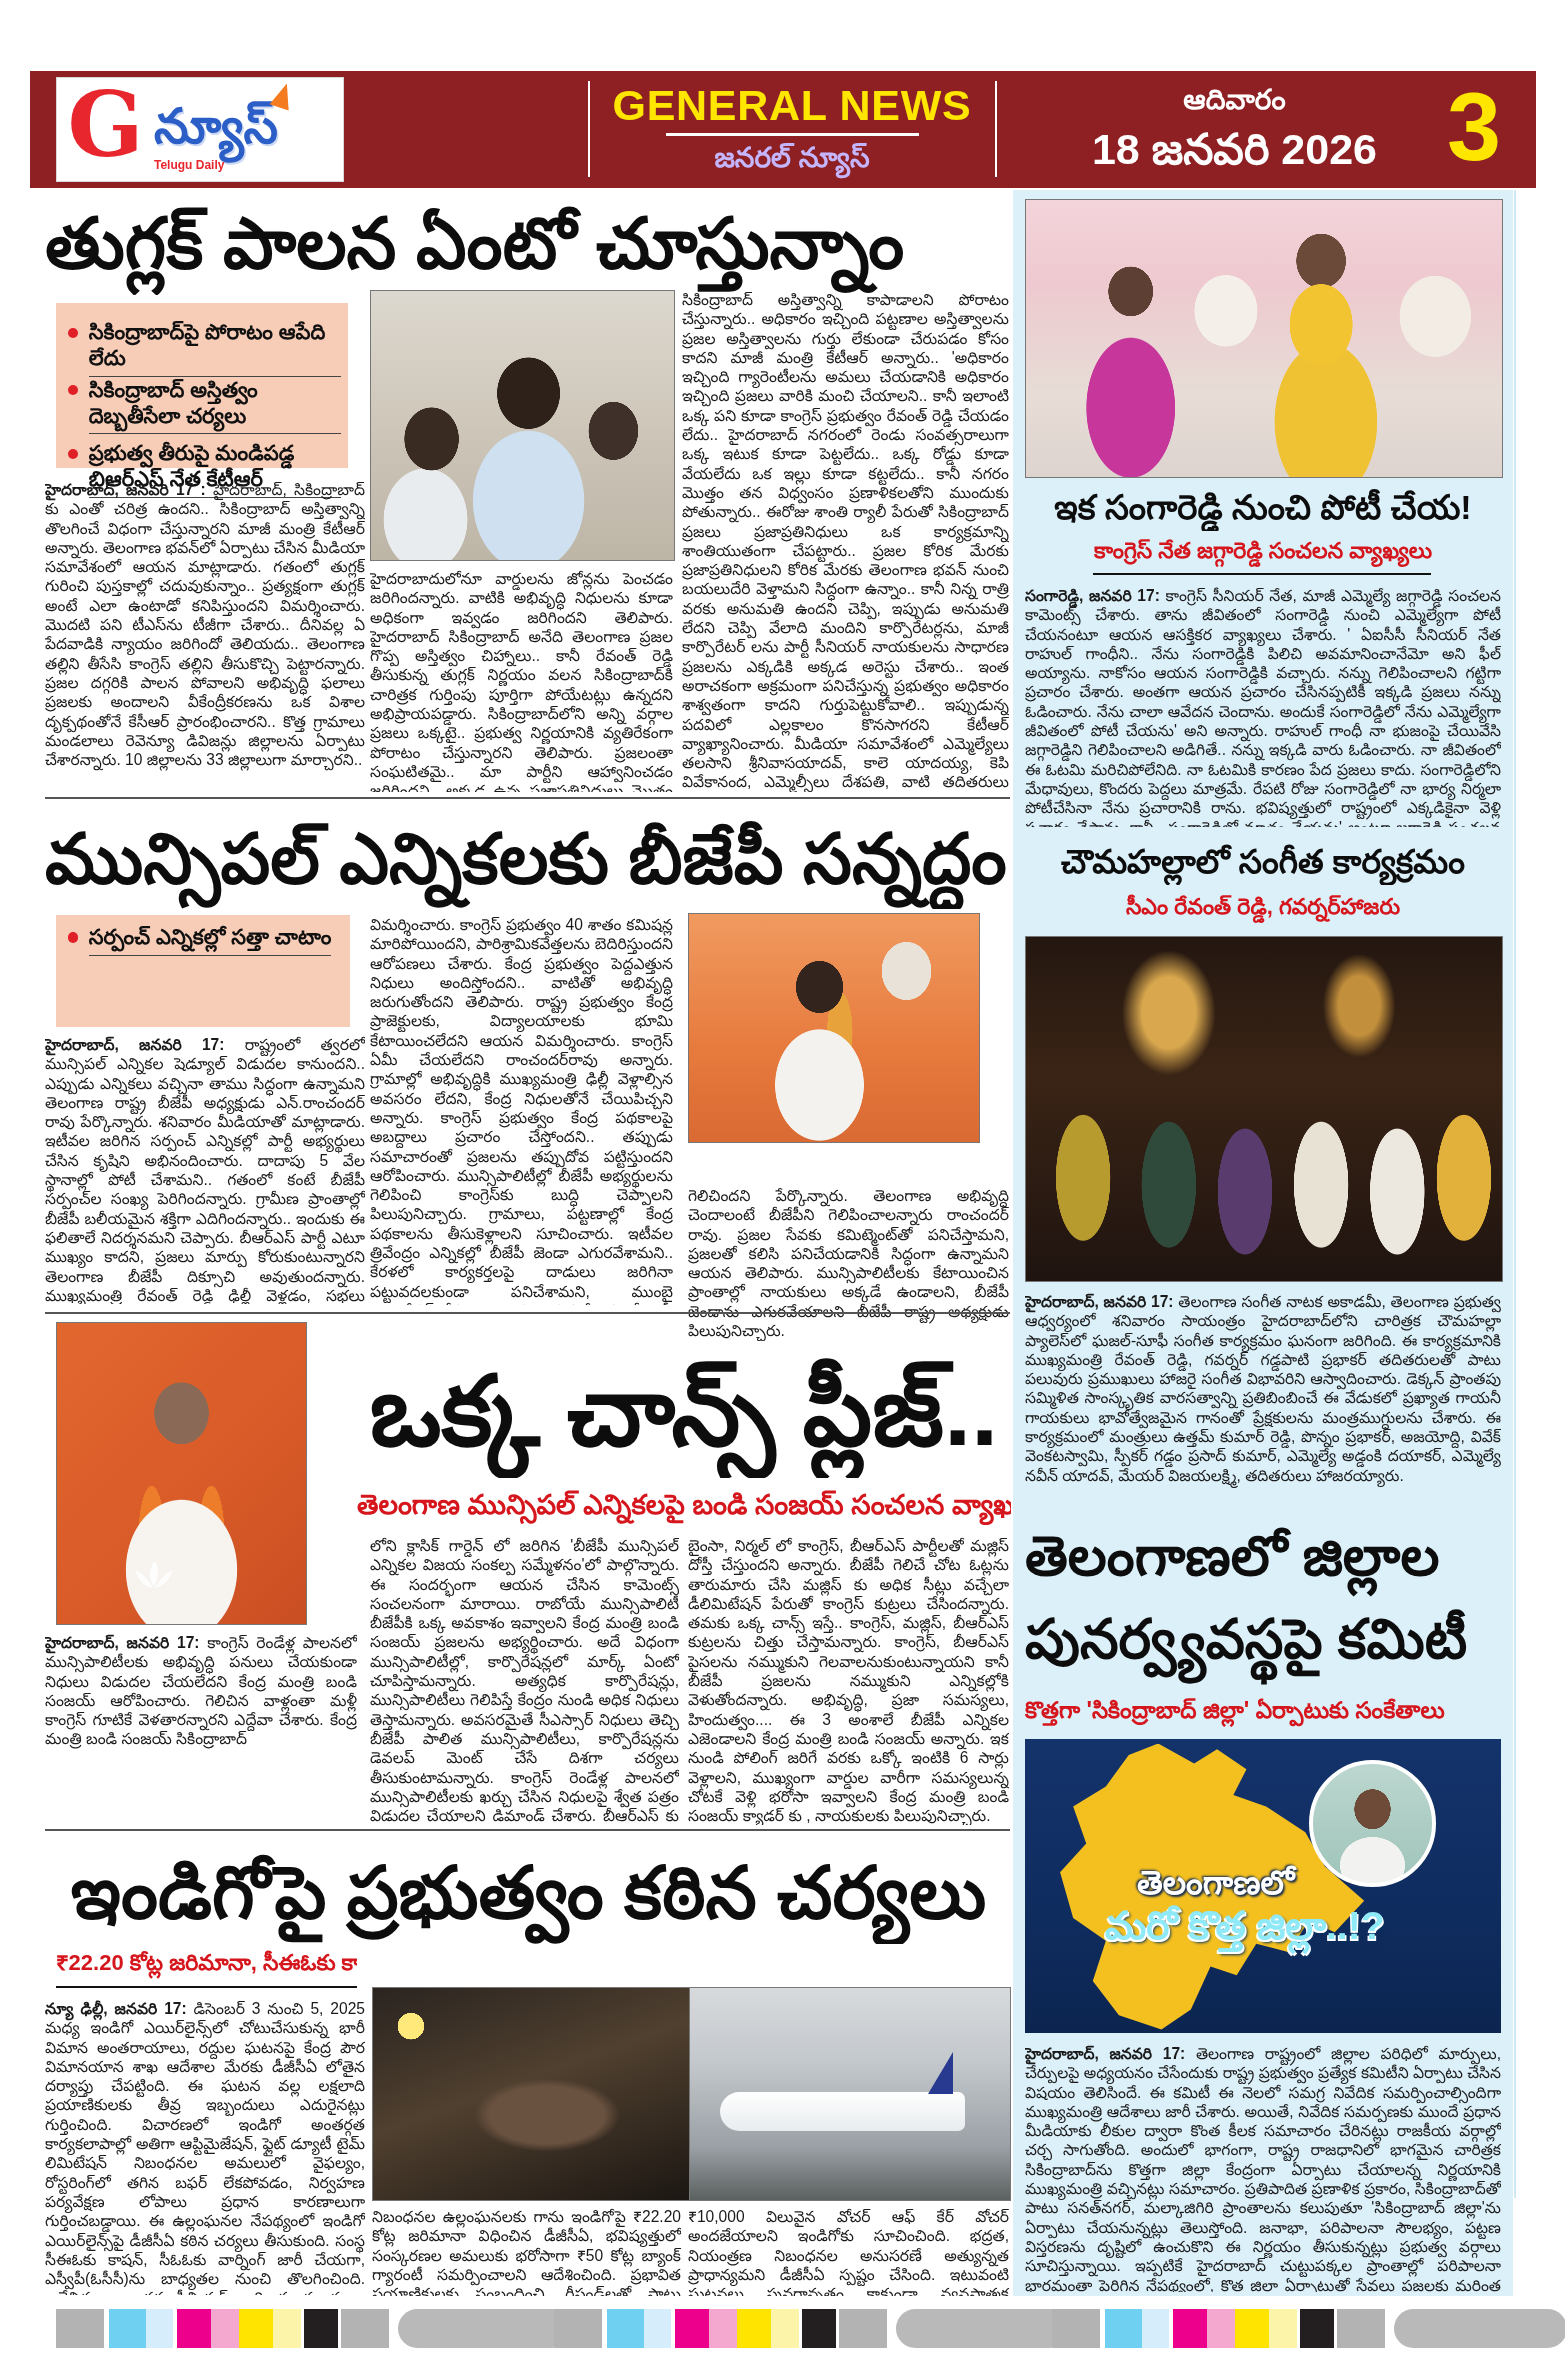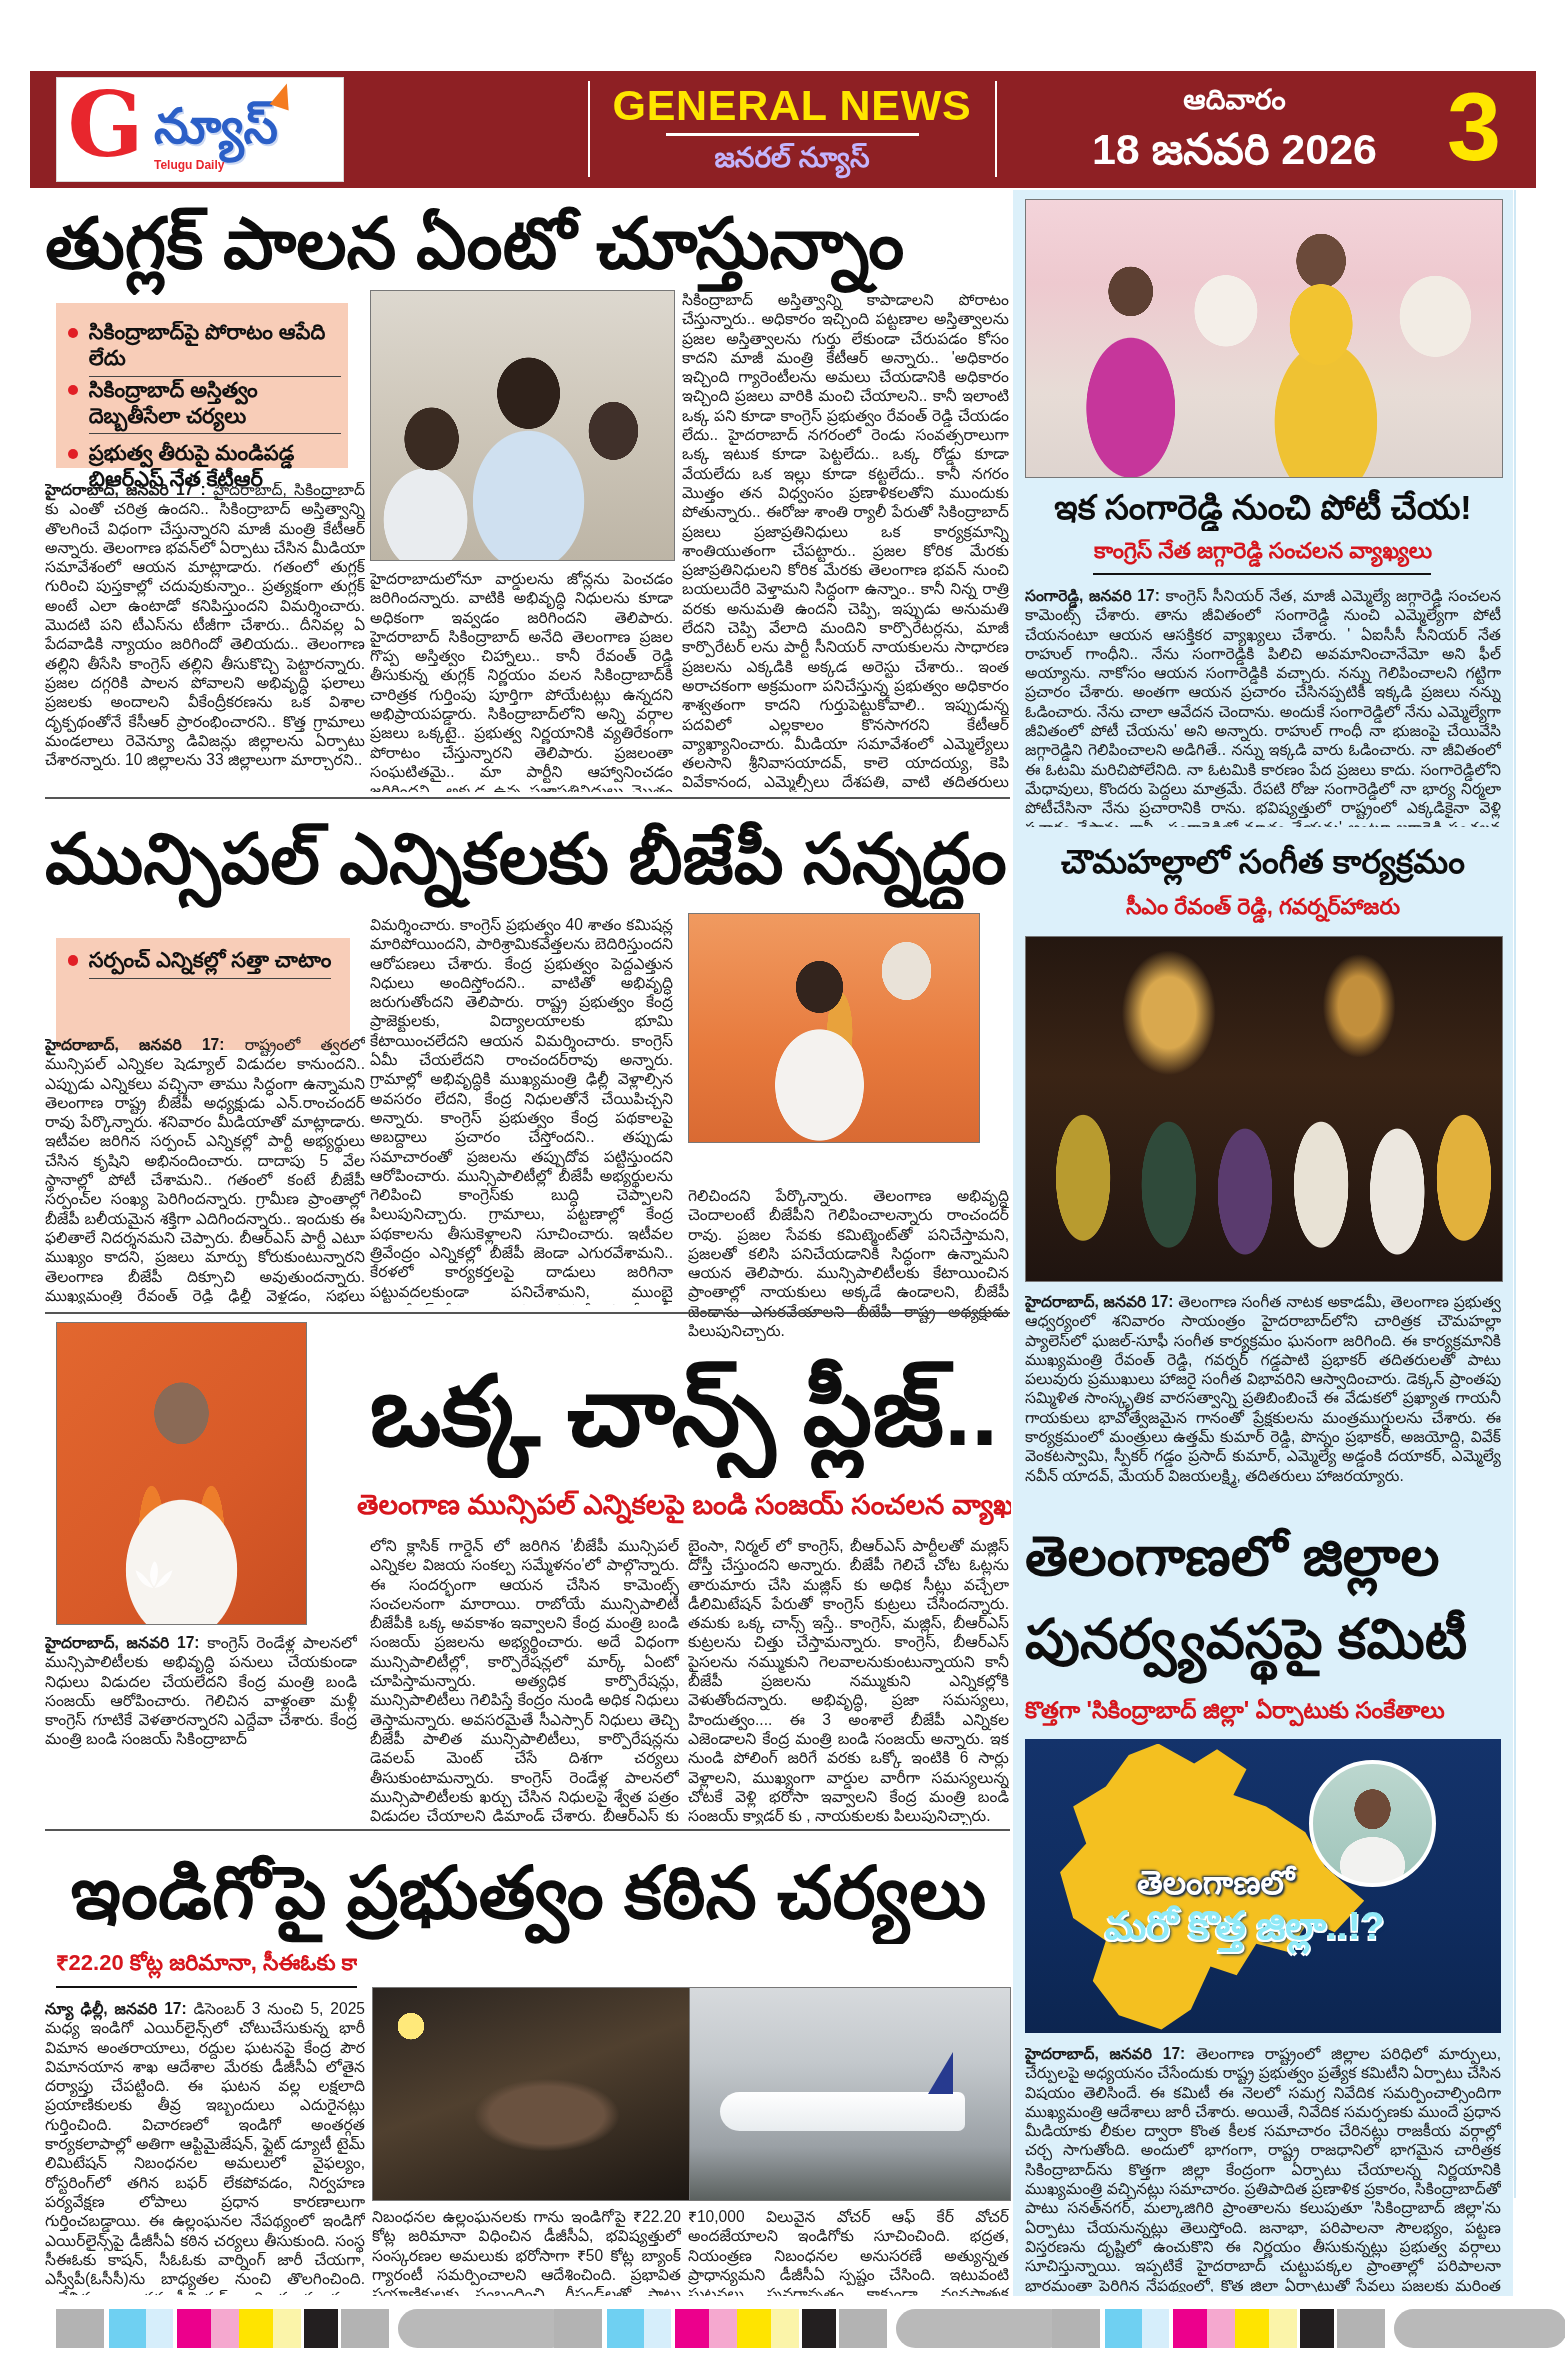--- a/index.html
+++ b/index.html
@@ -150,21 +150,21 @@
     <span>హైదరాబాదులోనూ వార్డులను జోన్లను పెంచడం జరిగిందన్నారు. వాటికి అభివృద్ధి నిధులను కూడా అధికంగా ఇవ్వడం జరిగిందని తెలిపారు. హైదరాబాద్ సికింద్రాబాద్ అనేది తెలంగాణ ప్రజల గొప్ప అస్తిత్వం చిహ్నాలు.. కానీ రేవంత్ రెడ్డి తీసుకున్న తుగ్లక్ నిర్ణయం వలన సికింద్రాబాద్‌కి చారిత్రక గుర్తింపు పూర్తిగా పోయేటట్లు ఉన్నదని అభిప్రాయపడ్డారు. సికింద్రాబాద్‌లోని అన్ని వర్గాల ప్రజలు ఒక్కటై.. ప్రభుత్వ నిర్ణయానికి వ్యతిరేకంగా పోరాటం చేస్తున్నారని తెలిపారు. ప్రజలంతా సంఘటితమై.. మా పార్టీని ఆహ్వానించడం జరిగిందని.. అక్కడ ఉన్న ప్రజాప్రతినిధులు మొత్తం మా పార్టీకి చెందిన వార అన్నారు. సికింద్రాబాద్‌తో పలువురు బిడ్డలు</span>
   </div>
   <div class="abs body" style="left:682px;top:290px;width:327px;height:502px;">
     <span>సికింద్రాబాద్ అస్తిత్వాన్ని కాపాడాలని పోరాటం చేస్తున్నారు.. అధికారం ఇచ్చింది పట్టణాల అస్తిత్వాలను ప్రజల అస్తిత్వాలను గుర్తు లేకుండా చేరుపడం కోసం కాదని మాజీ మంత్రి కేటీఆర్ అన్నారు.. 'అధికారం ఇచ్చింది గ్యారెంటీలను అమలు చేయడానికి అధికారం ఇచ్చింది ప్రజలు వారికి మంచి చేయాలని.. కానీ ఇలాంటి ఒక్క పని కూడా కాంగ్రెస్ ప్రభుత్వం రేవంత్ రెడ్డి చేయడం లేదు.. హైదరాబాద్ నగరంలో రెండు సంవత్సరాలుగా ఒక్క ఇటుక కూడా పెట్టలేదు.. ఒక్క రోడ్డు కూడా వేయలేదు ఒక ఇల్లు కూడా కట్టలేదు.. కానీ నగరం మొత్తం తన విధ్వంసం ప్రణాళికలతోని ముందుకు పోతున్నారు.. ఈరోజు శాంతి ర్యాలీ పేరుతో సికింద్రాబాద్ ప్రజలు ప్రజాప్రతినిధులు ఒక కార్యక్రమాన్ని శాంతియుతంగా చేపట్టారు.. ప్రజల కోరిక మేరకు ప్రజాప్రతినిధులని కోరిక మేరకు తెలంగాణ భవన్ నుంచి బయలుదేరి వెళ్తామని సిద్ధంగా ఉన్నాం.. కానీ నిన్న రాత్రి వరకు అనుమతి ఉందని చెప్పి, ఇప్పుడు అనుమతి లేదని చెప్పి వేలాది మందిని కార్పొరేటర్లను, మాజీ కార్పొరేటర్ లను పార్టీ సీనియర్ నాయకులను సాధారణ ప్రజలను ఎక్కడికి అక్కడ అరెస్టు చేశారు.. ఇంత అరాచకంగా అక్రమంగా పనిచేస్తున్న ప్రభుత్వం అధికారం శాశ్వతంగా కాదని గుర్తుపెట్టుకోవాలి.. ఇప్పుడున్న పదవిలో ఎల్లకాలం కొనసాగరని కేటీఆర్ వ్యాఖ్యానించారు. మీడియా సమావేశంలో ఎమ్మెల్యేలు తలసాని శ్రీనివాసయాదవ్, కాలె యాదయ్య, కెపి వివేకానంద, ఎమ్మెల్సీలు దేశపతి, వాటి తదితరులు పాల్గొన్నారు.</span>
   </div>
 
   <div class="abs rule" style="left:45px;top:797px;width:965px;"></div>
 
   <div class="abs hl" style="left:45px;top:812px;width:967px;height:97px;font-size:70px;line-height:94px;">మున్సిపల్ ఎన్నికలకు బీజేపీ సన్నద్ధం</div>
 
-  <div class="abs bulletBox" style="left:56px;top:915px;width:294px;height:112px;padding:9px 7.4px 0 12px;box-sizing:border-box;margin-top:23px;">
+  <div class="abs bulletBox" style="left:56px;top:915px;width:294px;height:112px;padding:9px 7.4px 0 12px;box-sizing:border-box;">
     <div class="bulletItem">
         <span class="bdot"></span>
         <span class="bulletText">సర్పంచ్ ఎన్నికల్లో సత్తా చాటాం</span>
       </div>
   </div>
 
   <div class="abs body" style="left:45px;top:1035px;width:320px;height:269px;">
     <span class="dl">హైదరాబాద్, జనవరి 17:</span> <span>రాష్ట్రంలో త్వరలో మున్సిపల్ ఎన్నికల షెడ్యూల్ విడుదల కానుందని.. ఎప్పుడు ఎన్నికలు వచ్చినా తాము సిద్ధంగా ఉన్నామని తెలంగాణ రాష్ట్ర బీజేపీ అధ్యక్షుడు ఎన్.రాంచందర్ రావు పేర్కొన్నారు. శనివారం మీడియాతో మాట్లాడారు. ఇటీవల జరిగిన సర్పంచ్ ఎన్నికల్లో పార్టీ అభ్యర్థులు చేసిన కృషిని అభినందించారు. దాదాపు 5 వేల స్థానాల్లో పోటీ చేశామని.. గతంలో కంటే బీజేపీ సర్పంచ్‌ల సంఖ్య పెరిగిందన్నారు. గ్రామీణ ప్రాంతాల్లో బీజేపీ బలీయమైన శక్తిగా ఎదిగిందన్నారు.. ఇందుకు ఈ ఫలితాలే నిదర్శనమని చెప్పారు. బీఆర్ఎస్ పార్టీ ఎటూ ముఖ్యం కాదని, ప్రజలు మార్పు కోరుకుంటున్నారని తెలంగాణ బీజేపీ దిక్సూచి అవుతుందన్నారు. ముఖ్యమంత్రి రేవంత్ రెడ్డి ఢిల్లీ వెళ్లడం, సభలు నిర్వహించడం తప్ప ఏమీ చేయలేదని</span>
   </div>
   <div class="abs body" style="left:370px;top:915px;width:303px;height:390px;">

